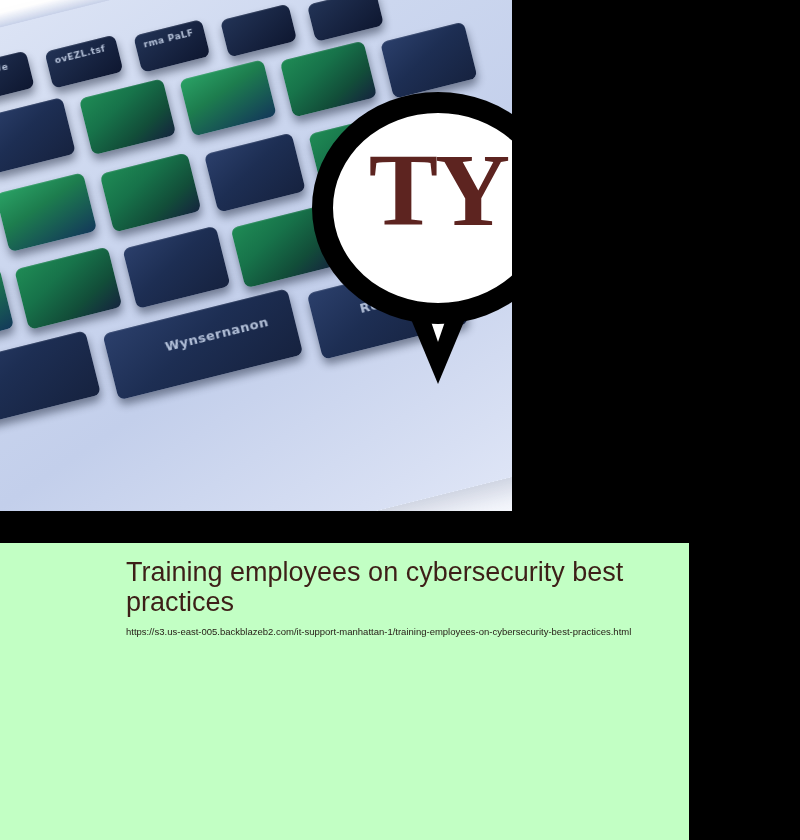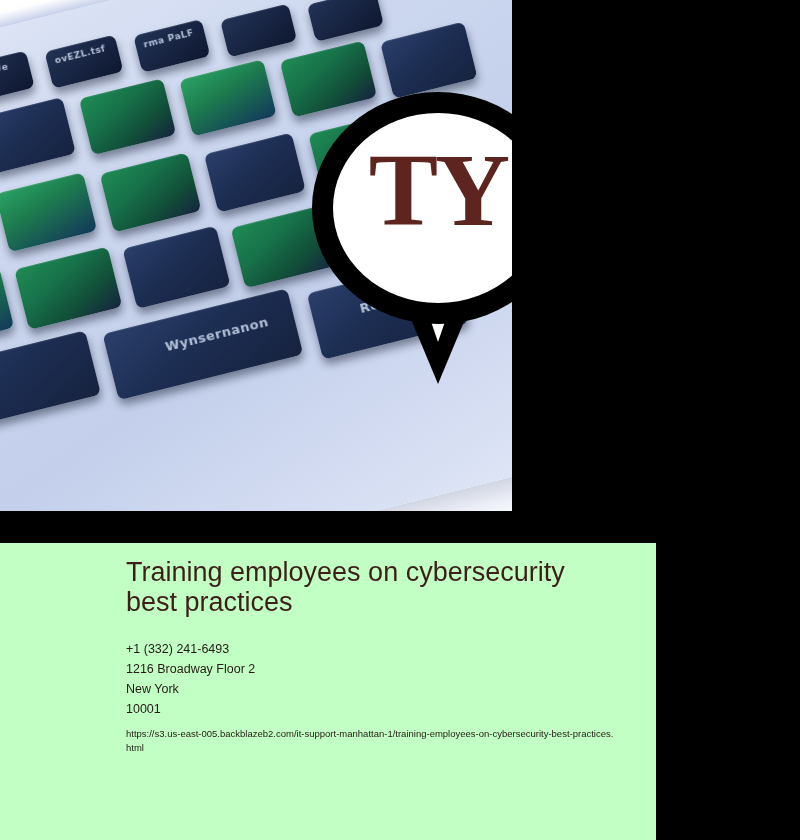--- a/index.html
+++ b/index.html
@@ -199,20 +199,21 @@
   }
 
   
   .info-panel {
     position: absolute;
     left: 0;
     top: 543px;
     width: 656px;
     height: 297px;
     background: #c2ffc4;
+    padding-left: 33px;
   }
 
   .panel-inner {
     position: absolute;
     left: 126px;
     top: 14px;
     right: 40px;
   }
 
   .page-title {
@@ -315,24 +316,18 @@
     <div class="band-right"></div>
     <div class="band-bottom"></div>
   </div>
 
   <div class="info-panel">
     <div class="panel-inner">
 
       <h1 class="page-title">Training employees on cybersecurity best practices</h1>
 
 
-      <div class="contact-block">
-        <div class="contact-line">+1 (332) 241-6493</div>
-        <div class="contact-line">1216 Broadway Floor 2</div>
-        <div class="contact-line">New York</div>
-        <div class="contact-line">10001</div>
-      </div>
 
       <div class="source-url">https://s3.us-east-005.backblazeb2.com/it-support-manhattan-1/training-employees-on-cybersecurity-best-practices.html</div>
     </div>
   </div>
 
 </div>
 
 </body></html>

